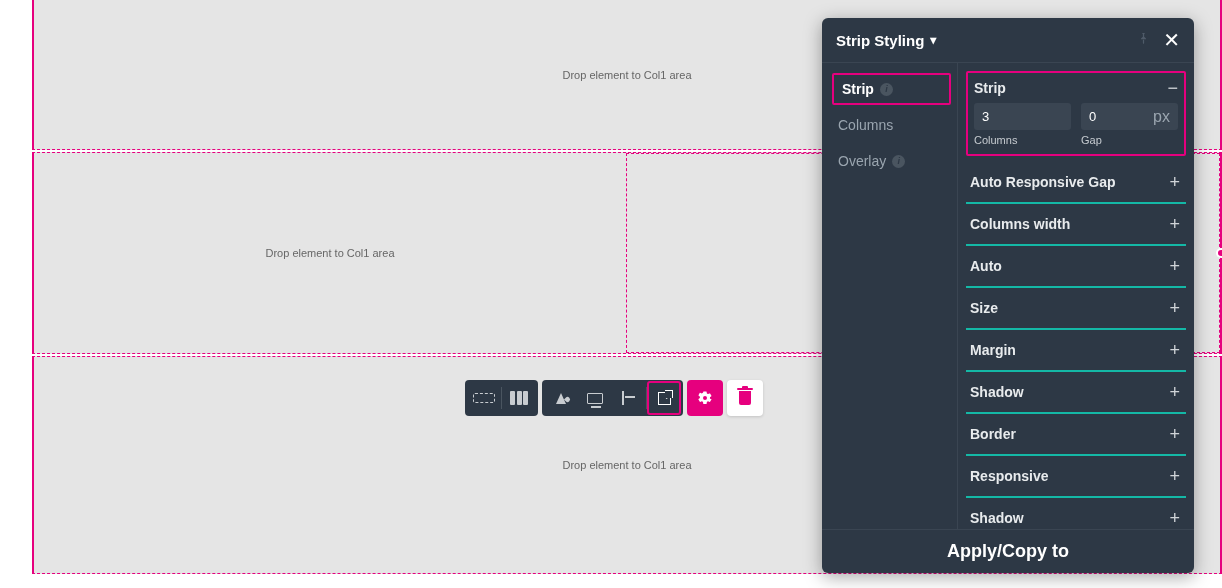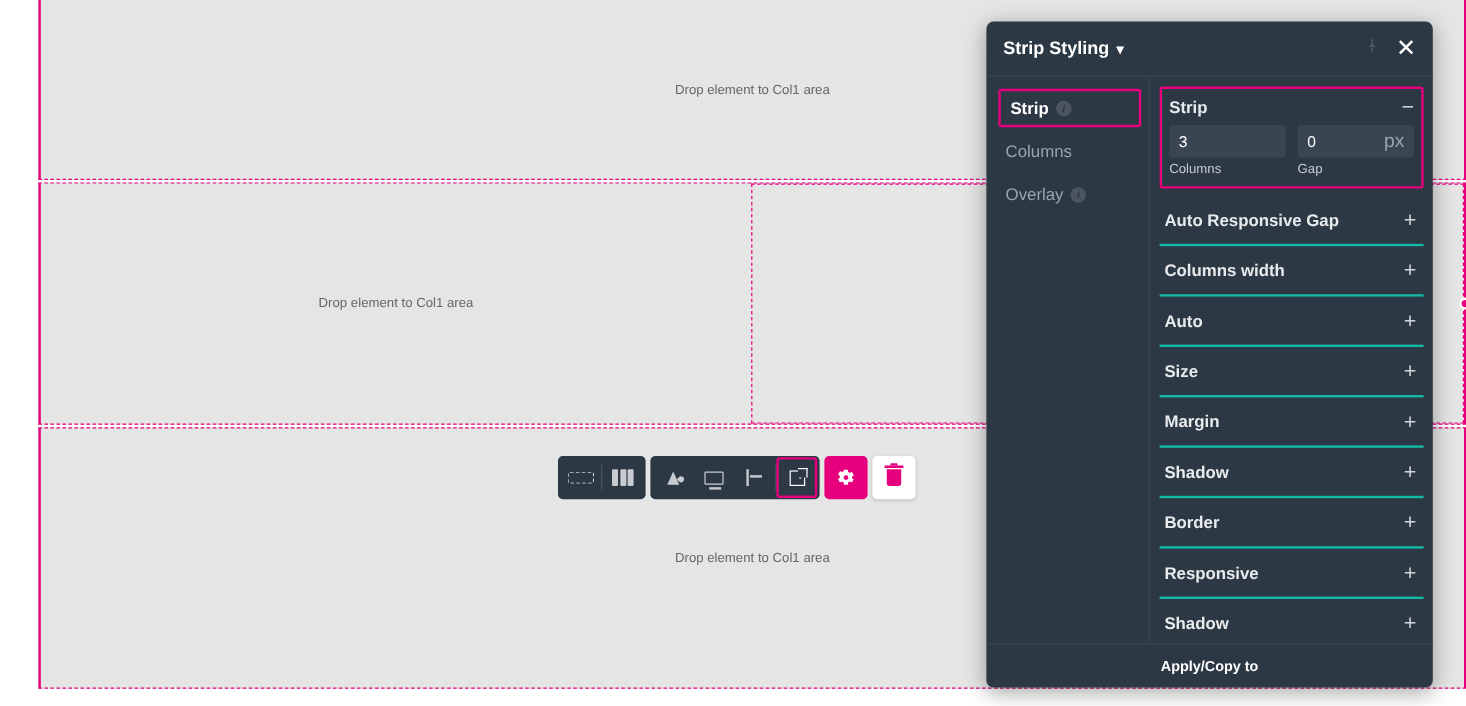--- a/index.html
+++ b/index.html
@@ -345,21 +345,21 @@
     transform:translateY(-50%);
     font-size:16px;color:#9aa5af;margin-left:20px;
   }
   .field label {
     font-size:11px;color:#c6cbd0;
   }
 
   .panel-footer {
     text-align:center;
     padding: 11px;
-    font-size: 12px;
+    font-size: 18px;
     font-weight:600;
     border-top:1px solid #3a4552;
     cursor:pointer;
     color:#fff;
   }
 
   
   .panel-sections::-webkit-scrollbar{width:6px}
   .panel-sections::-webkit-scrollbar-thumb{background:#4a5560;border-radius:3px}
 </style>

